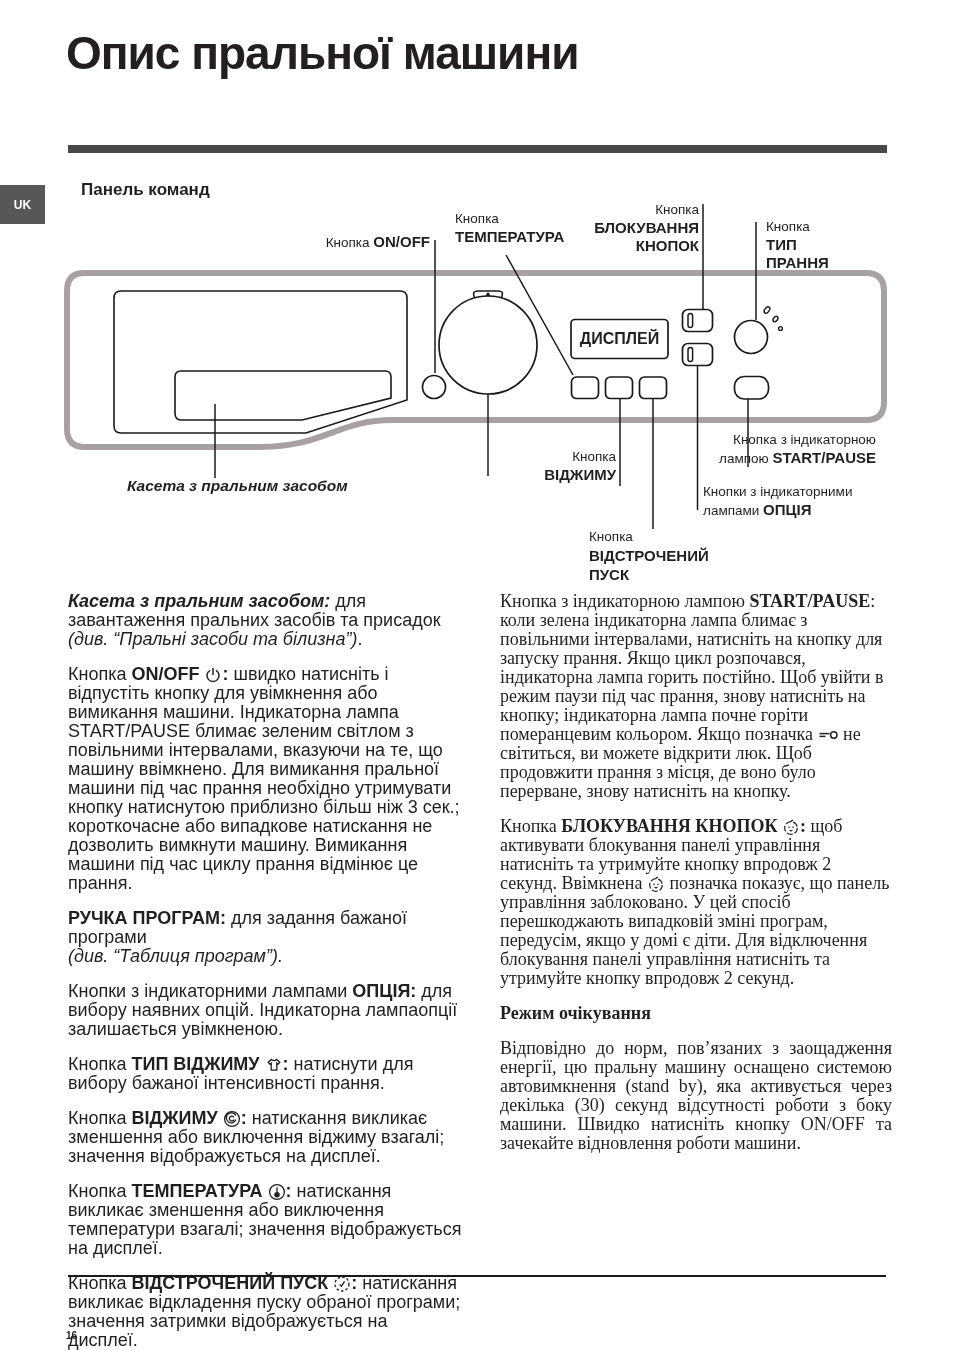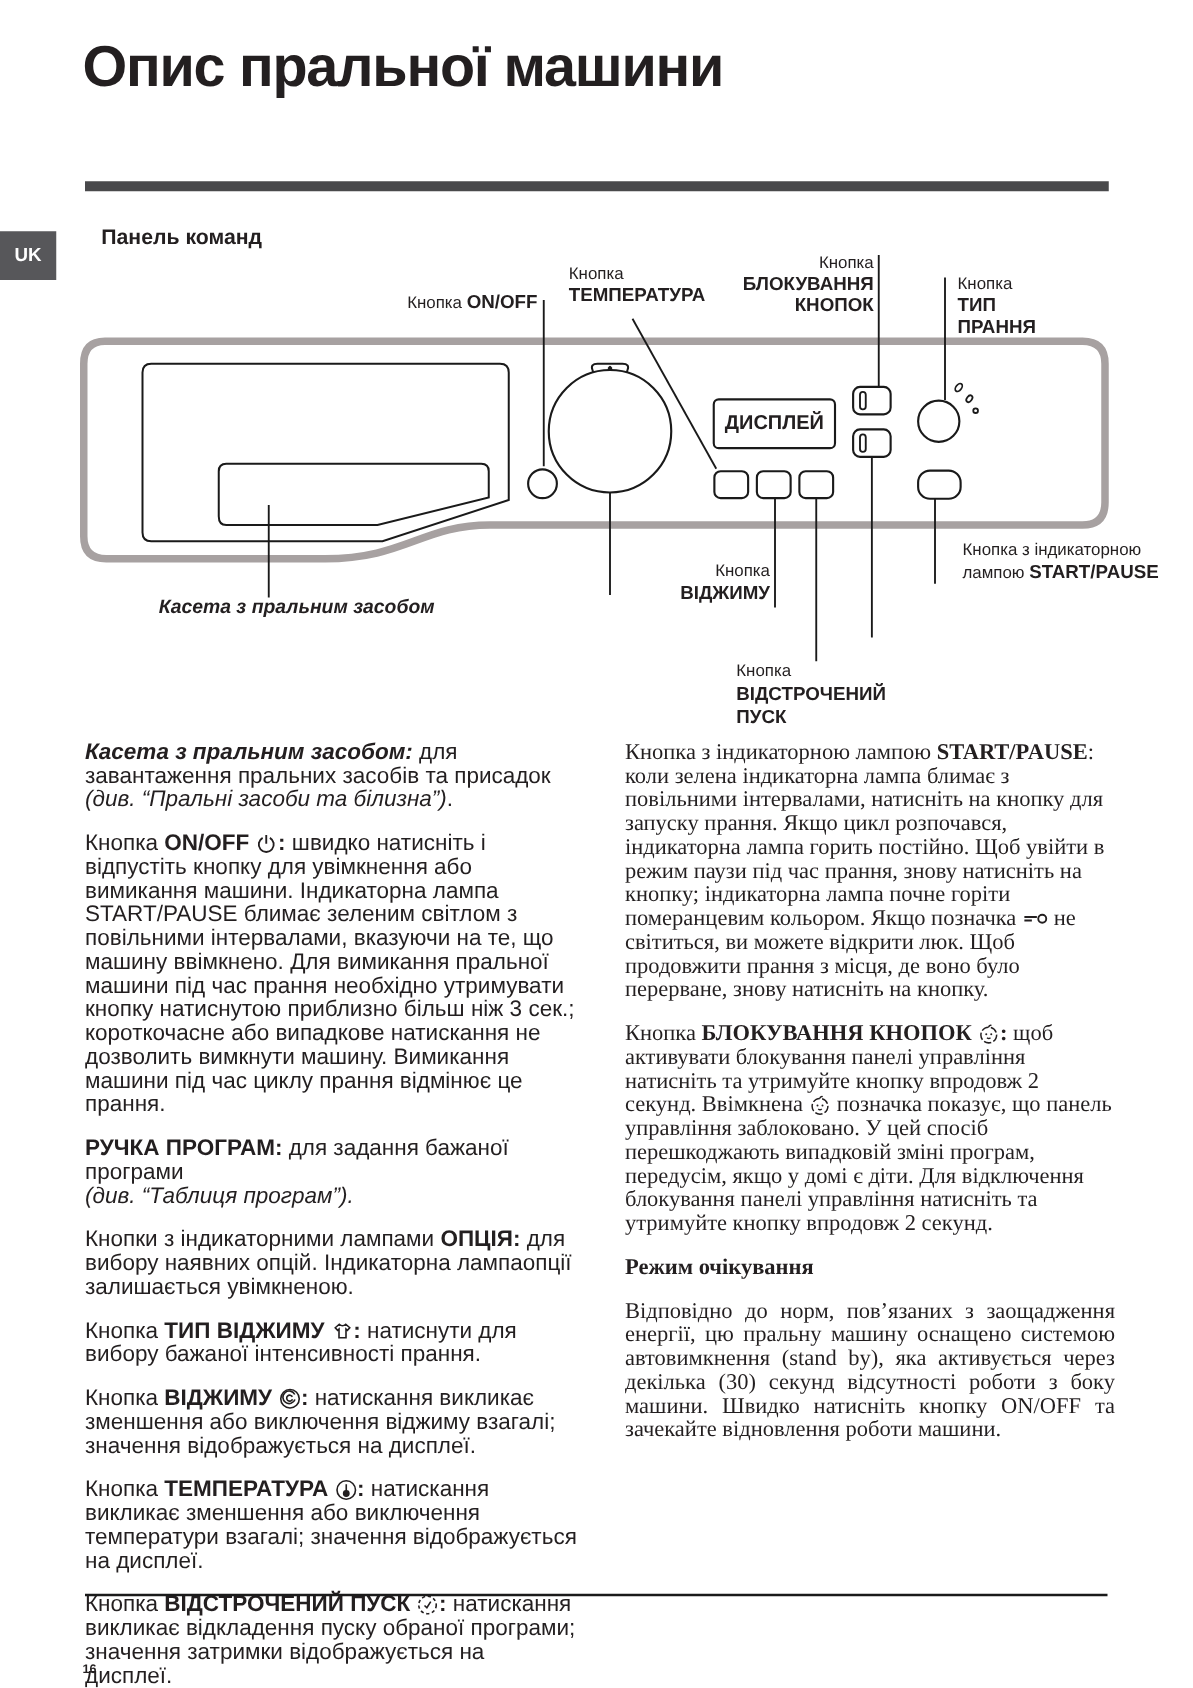--- a/index.html
+++ b/index.html
@@ -2,21 +2,21 @@
 <html><head>
 <meta charset="utf-8">
 <style>
   html,body{margin:0;padding:0;background:#fff;}
   #page{position:relative;width:954px;height:1350px;background:#fff;overflow:hidden;
         font-family:"Liberation Sans",sans-serif;color:#231f20;}
   .abs{position:absolute;}
   #doc-title{left:66px;top:26px;font-size:46px;font-weight:bold;letter-spacing:-1px;white-space:nowrap;}
   #title-bar{left:68px;top:145px;width:819px;height:8px;background:#49494b;}
   #uk-tab{left:0;top:185px;width:45px;height:39px;background:#57575a;color:#fff;
-          display:flex;align-items:center;justify-content:center;font-weight:bold;font-size:15px;}
+          display:flex;align-items:center;justify-content:center;font-weight:bold;font-size:12px;}
   #section-heading{left:81px;top:180px;font-size:17px;font-weight:bold;}
   svg.diagram{left:0;top:0;width:954px;height:600px;}
   .lbl{position:absolute;font-size:13.5px;line-height:17.5px;color:#231f20;white-space:nowrap;}
   .lbl b{font-size:15px;}
   .lbl.big{font-size:15.5px;font-weight:bold;line-height:18.5px;}
   #display-label{left:571px;top:330px;width:97px;text-align:center;font-size:16px;font-weight:bold;}
   #drawer-label{left:95px;top:477px;font-size:15.5px;font-weight:bold;font-style:italic;margin-left:32px;}
   .col{position:absolute;top:592px;font-size:18px;line-height:19px;}
   #left-col{left:68px;width:394px;}
   #right-col{left:500px;width:392px;font-family:Liberation Serif, serif;}
@@ -109,21 +109,25 @@
   <div id="display-label" class="abs">ДИСПЛЕЙ</div>
   <div class="lbl ra" style="left:460px;top:448px;width:156px;">
     <span>Кнопка</span><br>
     <b>ВІДЖИМУ</b>
   </div>
   <div class="lbl" style="left:589px;top:528px;line-height:18.5px;">
     <span>Кнопка</span><br>
     <b>ВІДСТРОЧЕНИЙ</b><br>
     <b>ПУСК</b>
   </div>
-  <div class="lbl" style="left:770px;top:431px;">
+  <div class="lbl" style="left:703px;top:483px;">
+    <span>Кнопки з індикаторними</span><br>
+    <span>лампами </span><b>ОПЦІЯ</b>
+  </div>
+  <div class="lbl" style="left:719px;top:431px;text-align:right;">
     <span>Кнопка з індикаторною</span><br>
     <span>лампою </span><b>START/PAUSE</b>
   </div>
   <div id="drawer-label" class="abs">Касета з пральним засобом</div>
 
   <div id="left-col" class="col">
     <p><b><i>Касета з пральним засобом:</i></b><span> для завантаження пральних засобів та присадок </span><i>(див. “Пральні засоби та білизна”)</i><span>.</span></p>
 
     <p><span>Кнопка </span><b>ON/OFF</b><span> </span><span class="icon"><svg viewBox="0 0 18 18" width="18" height="18" fill="none" stroke="#231f20" stroke-width="1.5">
             <path d="M 6.1 4.3 A 6 6 0 1 0 11.9 4.3"></path>

